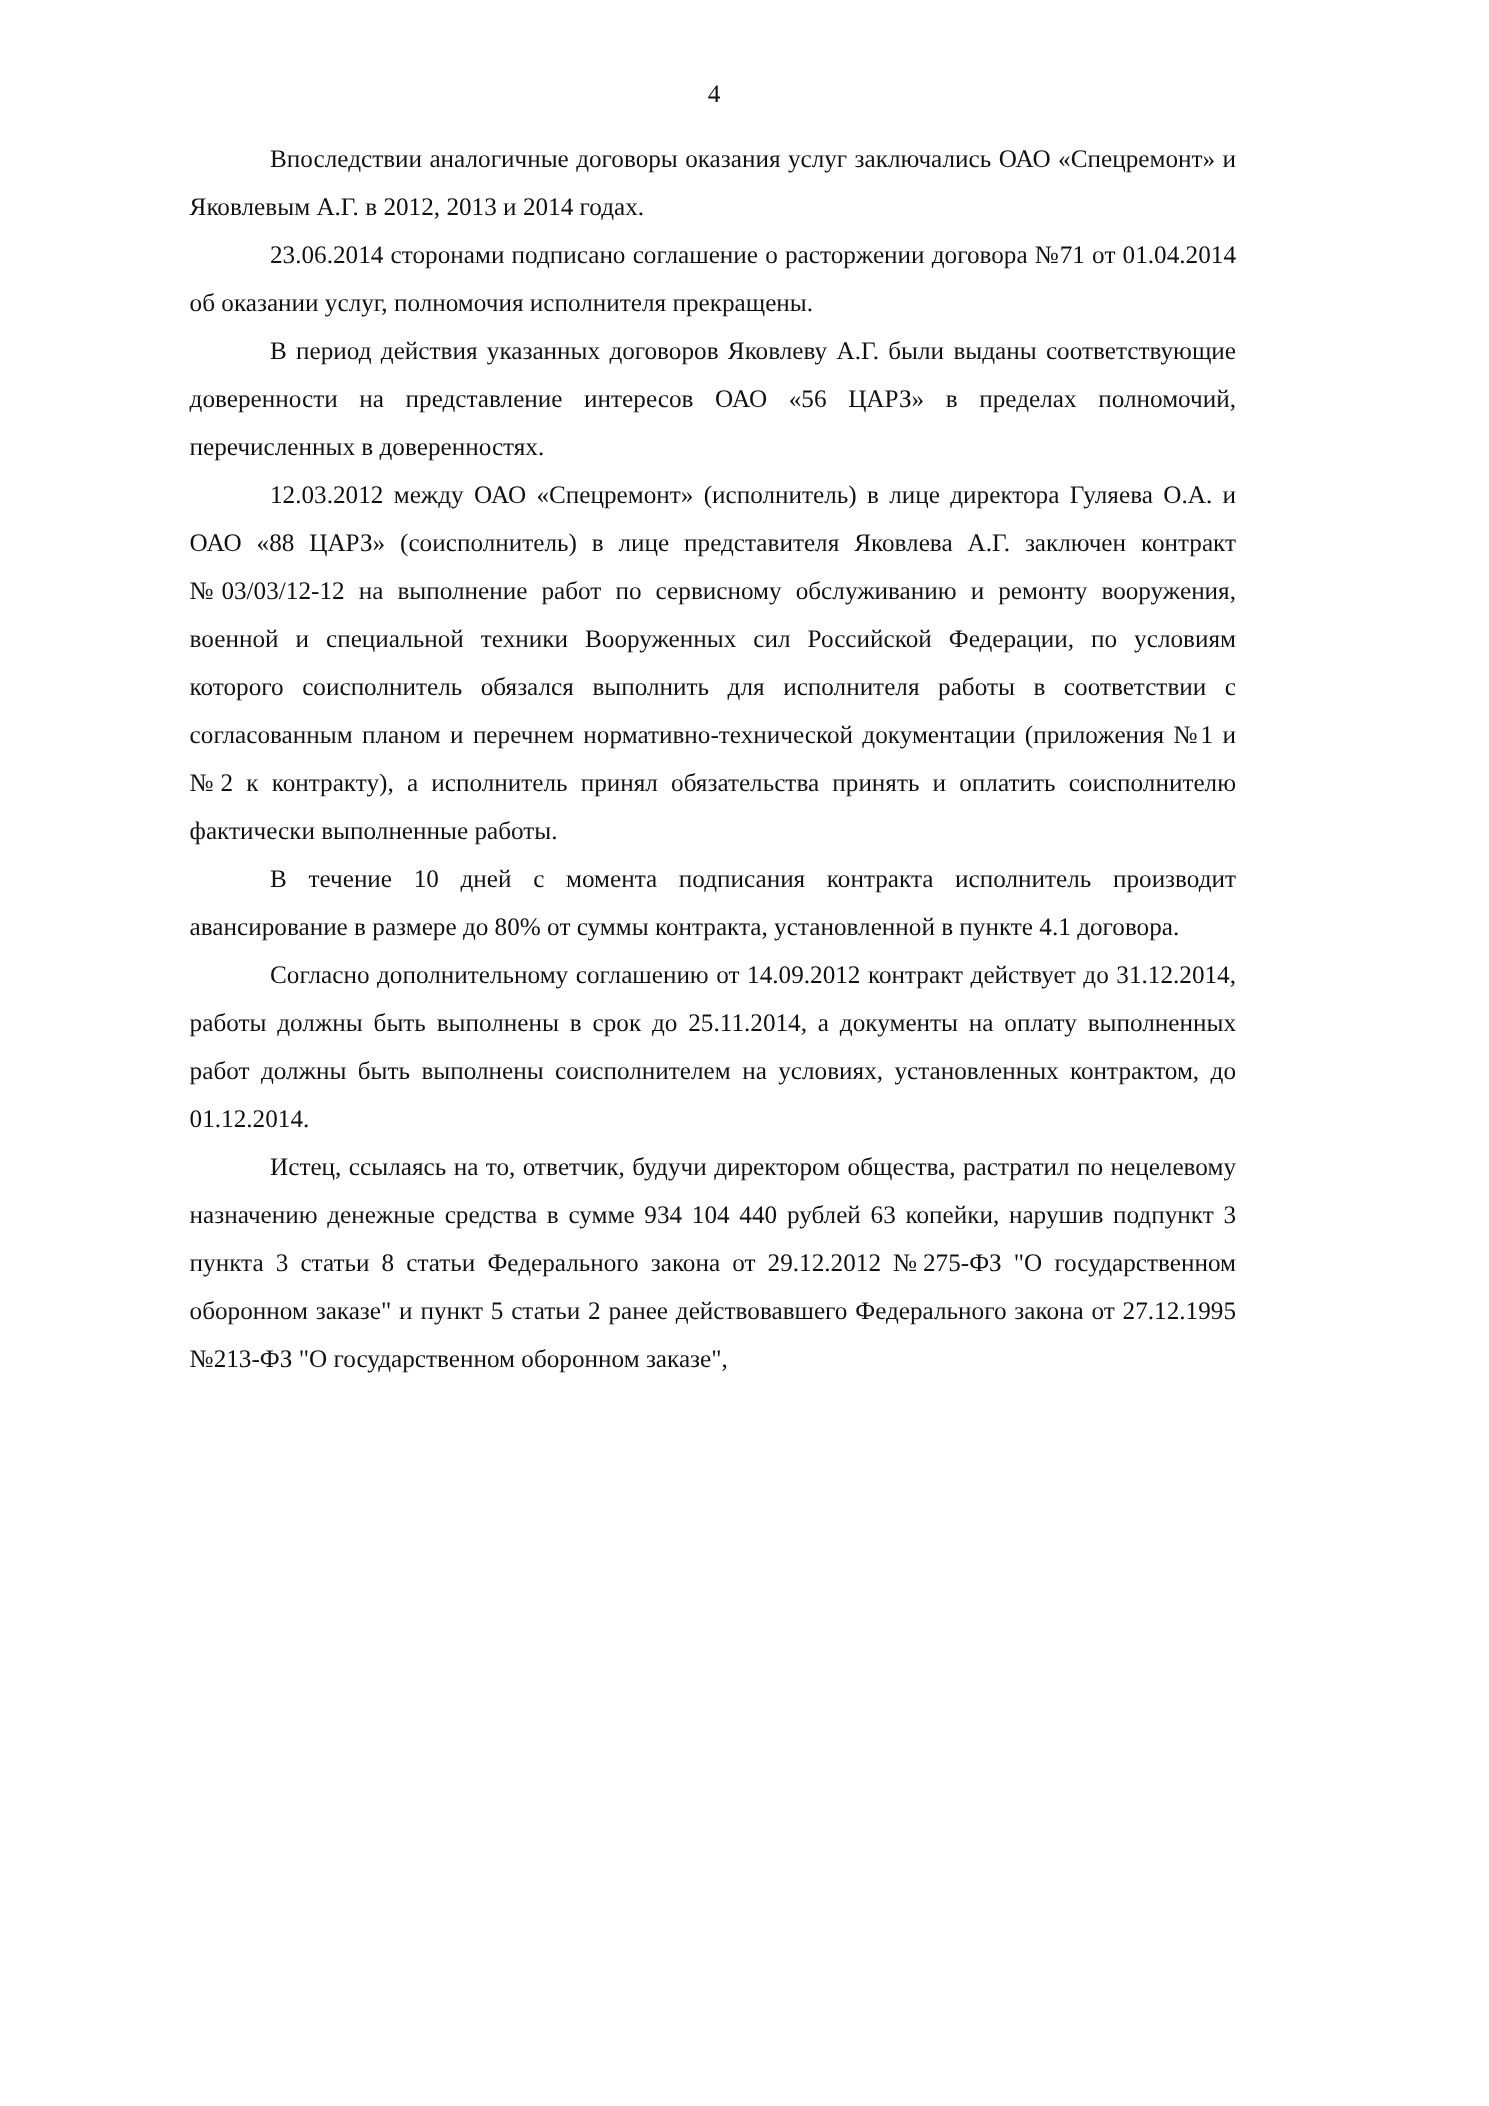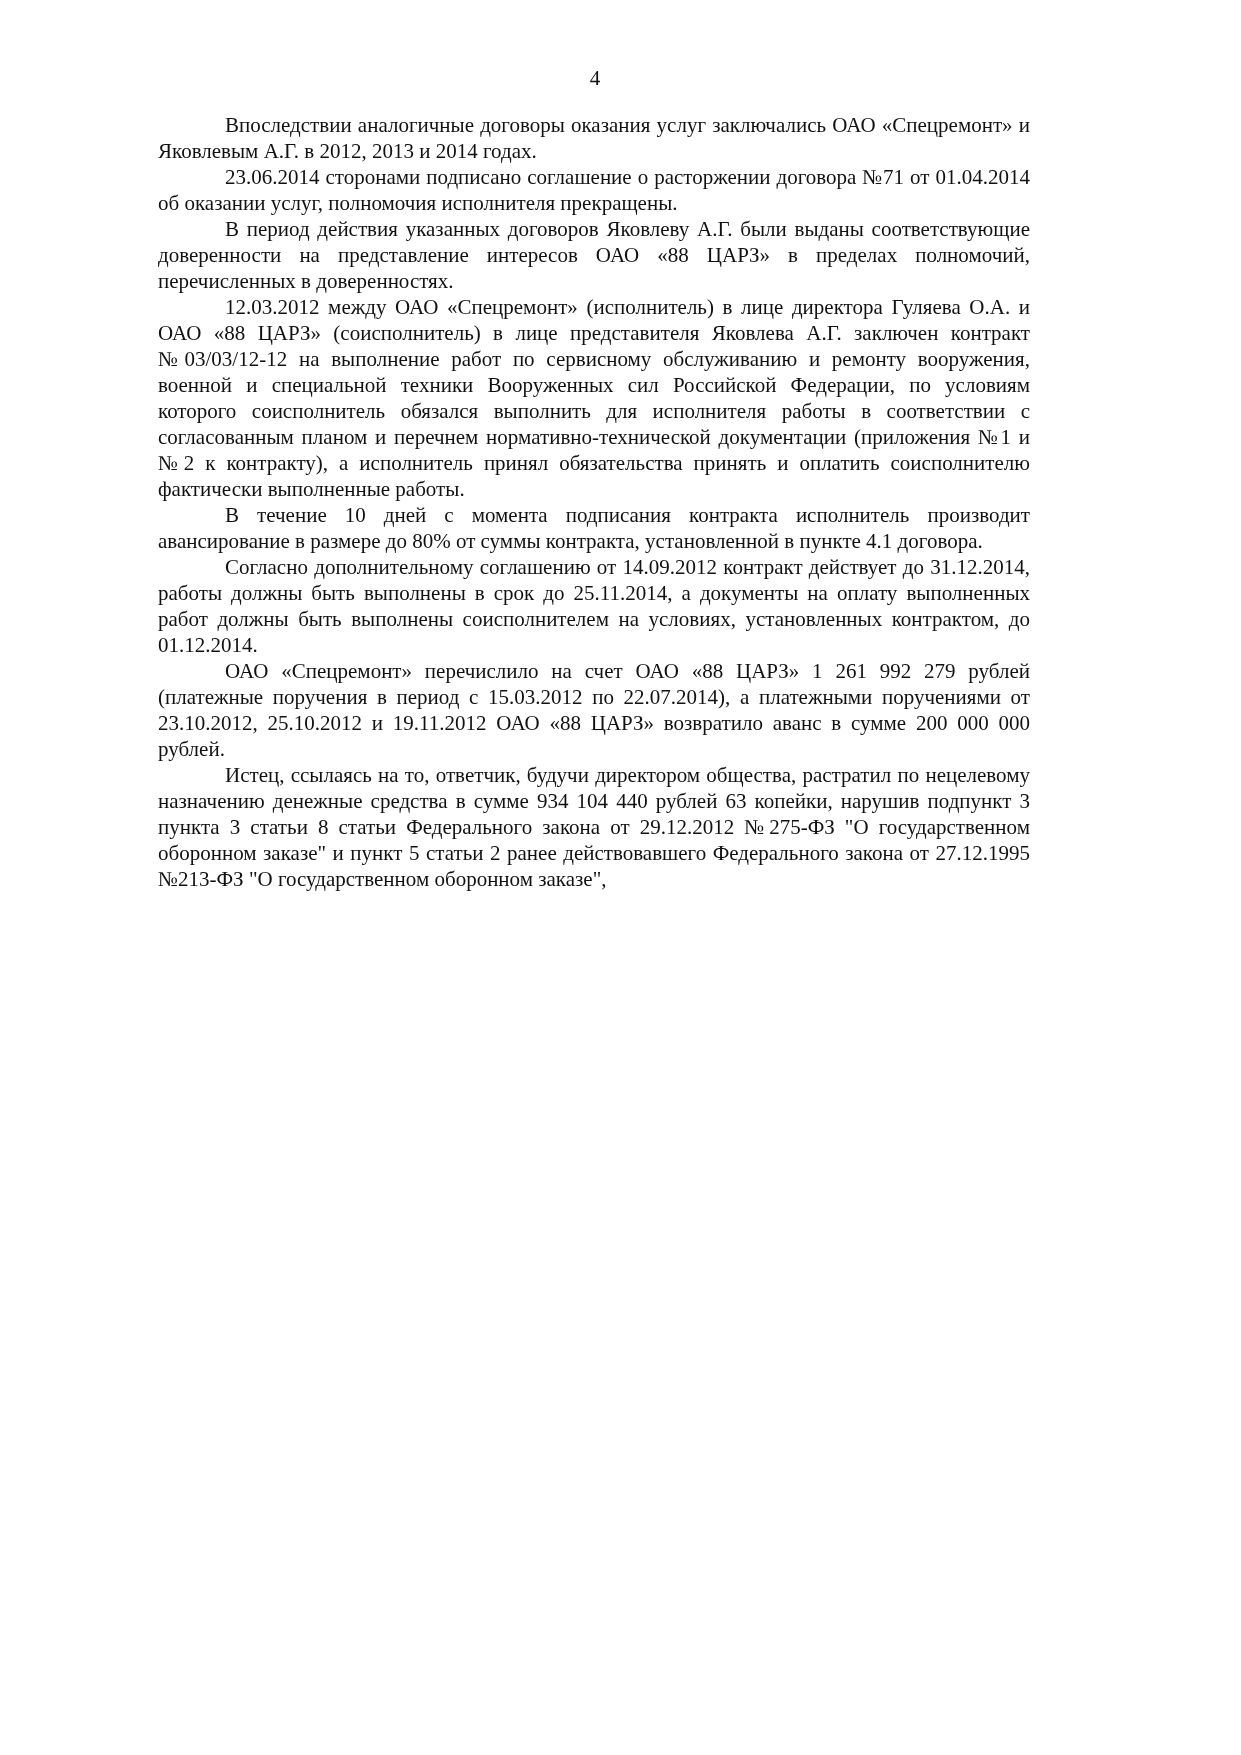--- a/index.html
+++ b/index.html
@@ -3,34 +3,33 @@
 <meta charset="utf-8">
 <style>
   html, body { margin: 0; padding: 0; background: #ffffff; }
   body { width: 1241px; height: 1755px; position: relative; overflow: hidden; }
   .page-number {
     position: absolute; top: 66px; left: 0; width: 1190px; text-align: center;
     font-family: "Liberation Serif", serif; font-size: 21px; color: #111;
   }
   .content {
     position: absolute; top: 112px; left: 158px; width: 872px;
-    font-family: "Liberation Serif", serif; font-size: 21px; line-height: 26px;
+    font-family: "Liberation Serif", serif; font-size: 21px; line-height: 40px;
     color: #111;
   }
   .para {
     margin: 0; text-align: justify; text-indent: 67px;
   }
 </style>
 </head>
 <body>
 
 <div class="page-number">4</div>
 
 <div class="content">
   <p class="para">Впоследствии аналогичные договоры оказания услуг заключались ОАО «Спецремонт» и Яковлевым А.Г. в 2012, 2013 и 2014 годах.</p>
   <p class="para">23.06.2014 сторонами подписано соглашение о расторжении договора №71 от 01.04.2014 об оказании услуг, полномочия исполнителя прекращены.</p>
-  <p class="para">В период действия указанных договоров Яковлеву А.Г. были выданы соответствующие доверенности на представление интересов ОАО «88 ЦАРЗ» в пределах полномочий, перечисленных в доверенностях.</p>
+  <p class="para">В период действия указанных договоров Яковлеву А.Г. были выданы соответствующие доверенности на представление интересов ОАО «56 ЦАРЗ» в пределах полномочий, перечисленных в доверенностях.</p>
   <p class="para">12.03.2012 между ОАО «Спецремонт» (исполнитель) в лице директора Гуляева О.А. и ОАО «88 ЦАРЗ» (соисполнитель) в лице представителя Яковлева А.Г. заключен контракт №03/03/12-12 на выполнение работ по сервисному обслуживанию и ремонту вооружения, военной и специальной техники Вооруженных сил Российской Федерации, по условиям  которого соисполнитель обязался выполнить для исполнителя работы в соответствии с согласованным планом и перечнем нормативно-технической документации (приложения №1 и №2 к контракту), а исполнитель принял обязательства принять и оплатить соисполнителю фактически выполненные работы.</p>
   <p class="para"> В течение 10 дней с момента подписания контракта исполнитель производит авансирование в размере до 80% от суммы контракта, установленной в пункте 4.1 договора.</p>
   <p class="para">Согласно дополнительному соглашению от 14.09.2012 контракт действует до 31.12.2014, работы должны быть выполнены в срок до 25.11.2014, а документы на оплату выполненных работ должны быть выполнены соисполнителем на условиях, установленных контрактом, до 01.12.2014.</p>
-  <p class="para">ОАО «Спецремонт» перечислило на счет ОАО «88 ЦАРЗ» 1 261 992 279 рублей (платежные поручения в период с 15.03.2012 по 22.07.2014), а платежными поручениями от 23.10.2012, 25.10.2012 и 19.11.2012 ОАО «88 ЦАРЗ» возвратило аванс в сумме 200 000 000 рублей.</p>
   <p class="para">Истец, ссылаясь на то, ответчик, будучи директором общества, растратил по нецелевому назначению денежные средства в сумме 934 104 440 рублей 63 копейки, нарушив подпункт 3 пункта 3 статьи 8 статьи Федерального закона от 29.12.2012 №275-ФЗ "О государственном оборонном заказе" и пункт 5 статьи 2 ранее действовавшего Федерального закона от 27.12.1995 №213-ФЗ "О государственном оборонном заказе",</p>
 </div>
 
 </body></html>

